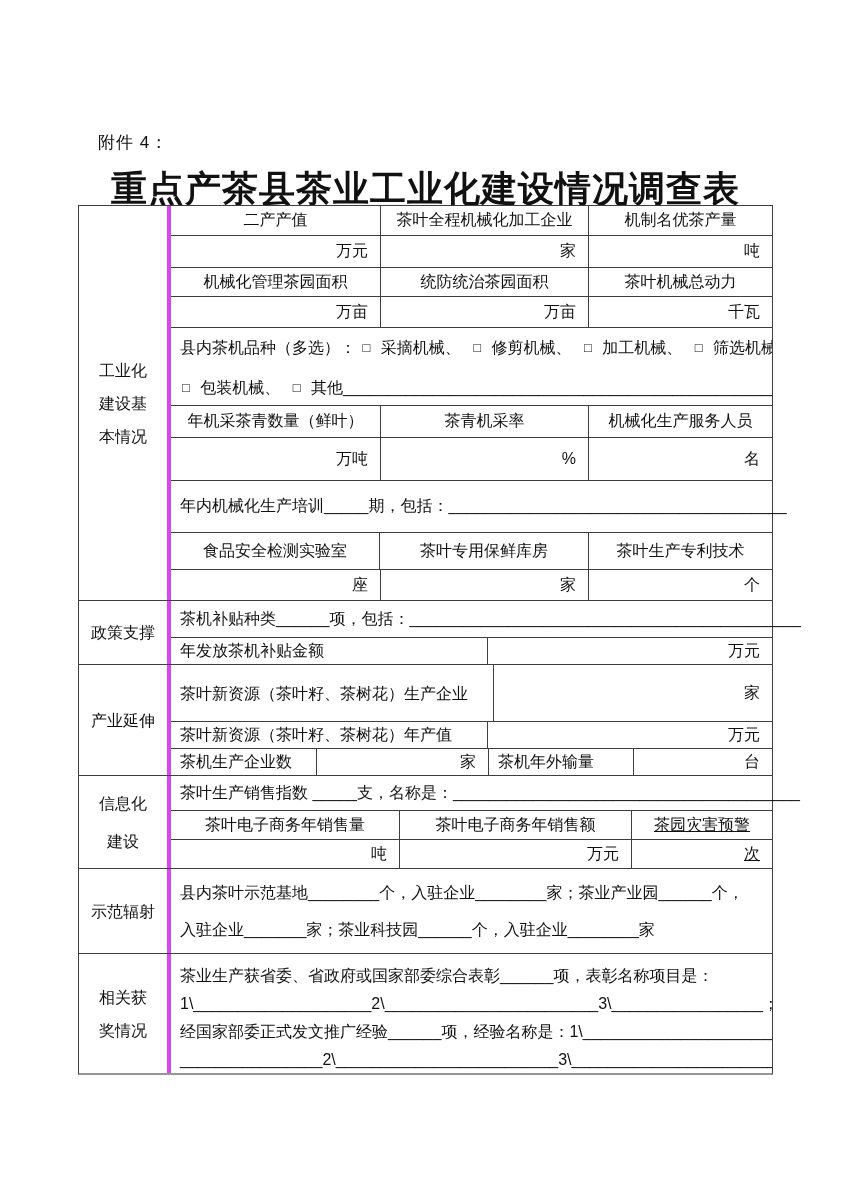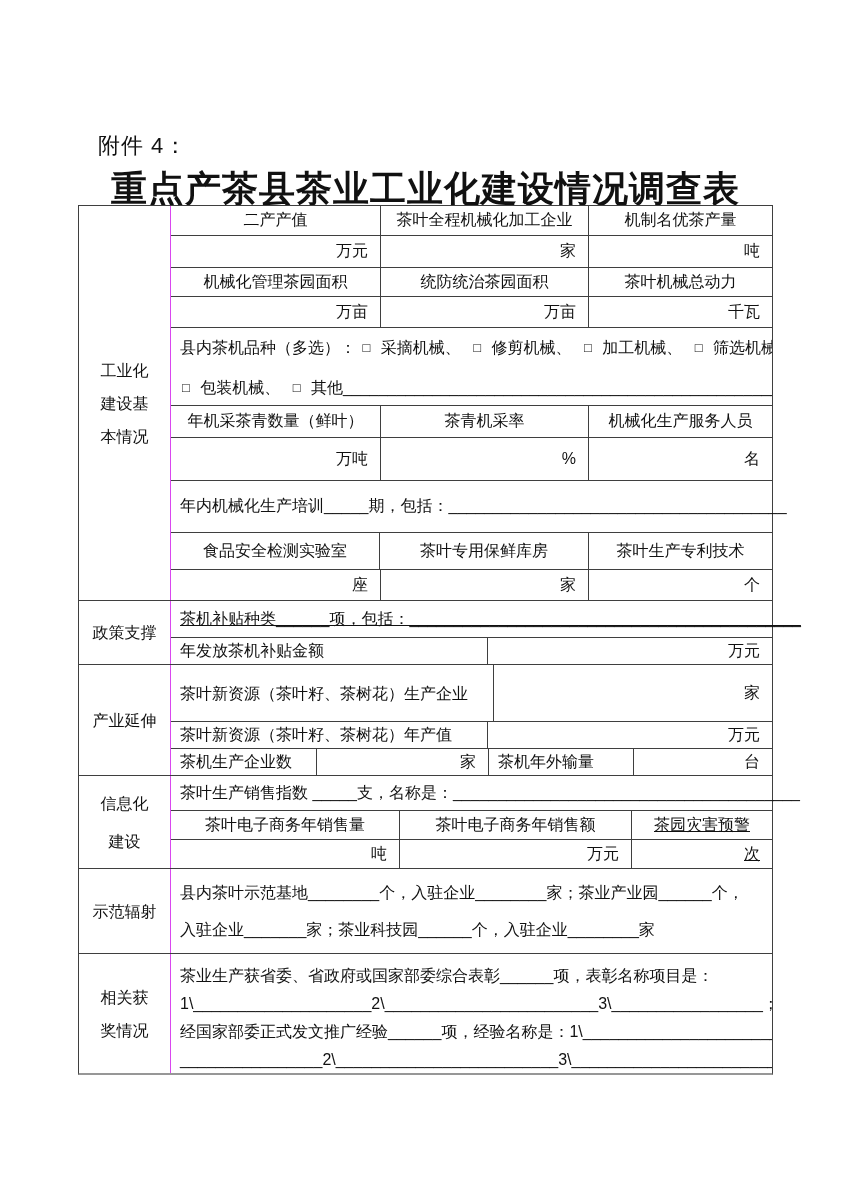--- a/index.html
+++ b/index.html
@@ -2,34 +2,34 @@
 <html><head>
 <meta charset="utf-8">
 <style>
   * { margin:0; padding:0; box-sizing:border-box; }
   html,body { background:#ffffff; }
   body {
     width:850px; height:1202px; position:relative; overflow:hidden;
     font-family:"Liberation Sans","DejaVu Sans",sans-serif;
     color:#111; font-size:16px;
   }
-  .attachment { position:absolute; left:98px; top:131px; font-size:22px; letter-spacing:1px; }
+  .attachment { position:absolute; left:98px; top:131px; font-size:17px; letter-spacing:1px; }
   .doc-title {
     position:absolute; left:78px; top:165px; width:695px; text-align:center;
     font-size:36px; font-weight:700; letter-spacing:1px; white-space:nowrap;
   }
   .form-table {
     position:absolute; left:78px; top:205px; width:695px;
     border:1px solid #3f3f3f; border-bottom:2px solid #979797;
     display:flex; flex-direction:column; background:#fff;
   }
   .sec { display:flex; }
   .sec + .sec { border-top:1px solid #3f3f3f; }
   .sec-label {
-    flex:0 0 92px; border-right:1px solid #d946ef;
+    flex:0 0 92px; border-right:4px solid #d946ef;
     display:flex; align-items:center; justify-content:center;
     text-align:center; white-space:pre-line; line-height:33px; font-size:16px;
   }
   .sec-content { flex:1; display:flex; flex-direction:column; min-width:0; }
   .row { display:flex; }
   .row + .row { border-top:1px solid #3f3f3f; }
   .cell { display:flex; align-items:center; min-width:0; }
   .cell + .cell { border-left:1px solid #3f3f3f; }
   .hdr { justify-content:center; text-align:center; }
   .unit { justify-content:flex-end; padding-right:12px; }
@@ -132,21 +132,21 @@
         <div class="cell unit c3a-2">家</div>
         <div class="cell unit c3a-3">个</div>
       </div>
     </div>
   </div>
 
   <div class="sec">
     <div class="sec-label">政策支撑</div>
     <div class="sec-content">
       <div class="row rh36">
-        <div class="cell ltxt nowrap" style="flex:1;text-decoration:underline;">茶机补贴种类______项，包括：____________________________________________</div>
+        <div class="cell ltxt nowrap" style="flex:1;">茶机补贴种类______项，包括：____________________________________________</div>
       </div>
       <div class="row rh27">
         <div class="cell ltxt c2-1">年发放茶机补贴金额</div>
         <div class="cell unit c2-2">万元</div>
       </div>
     </div>
   </div>
 
   <div class="sec">
     <div class="sec-label">产业延伸</div>

